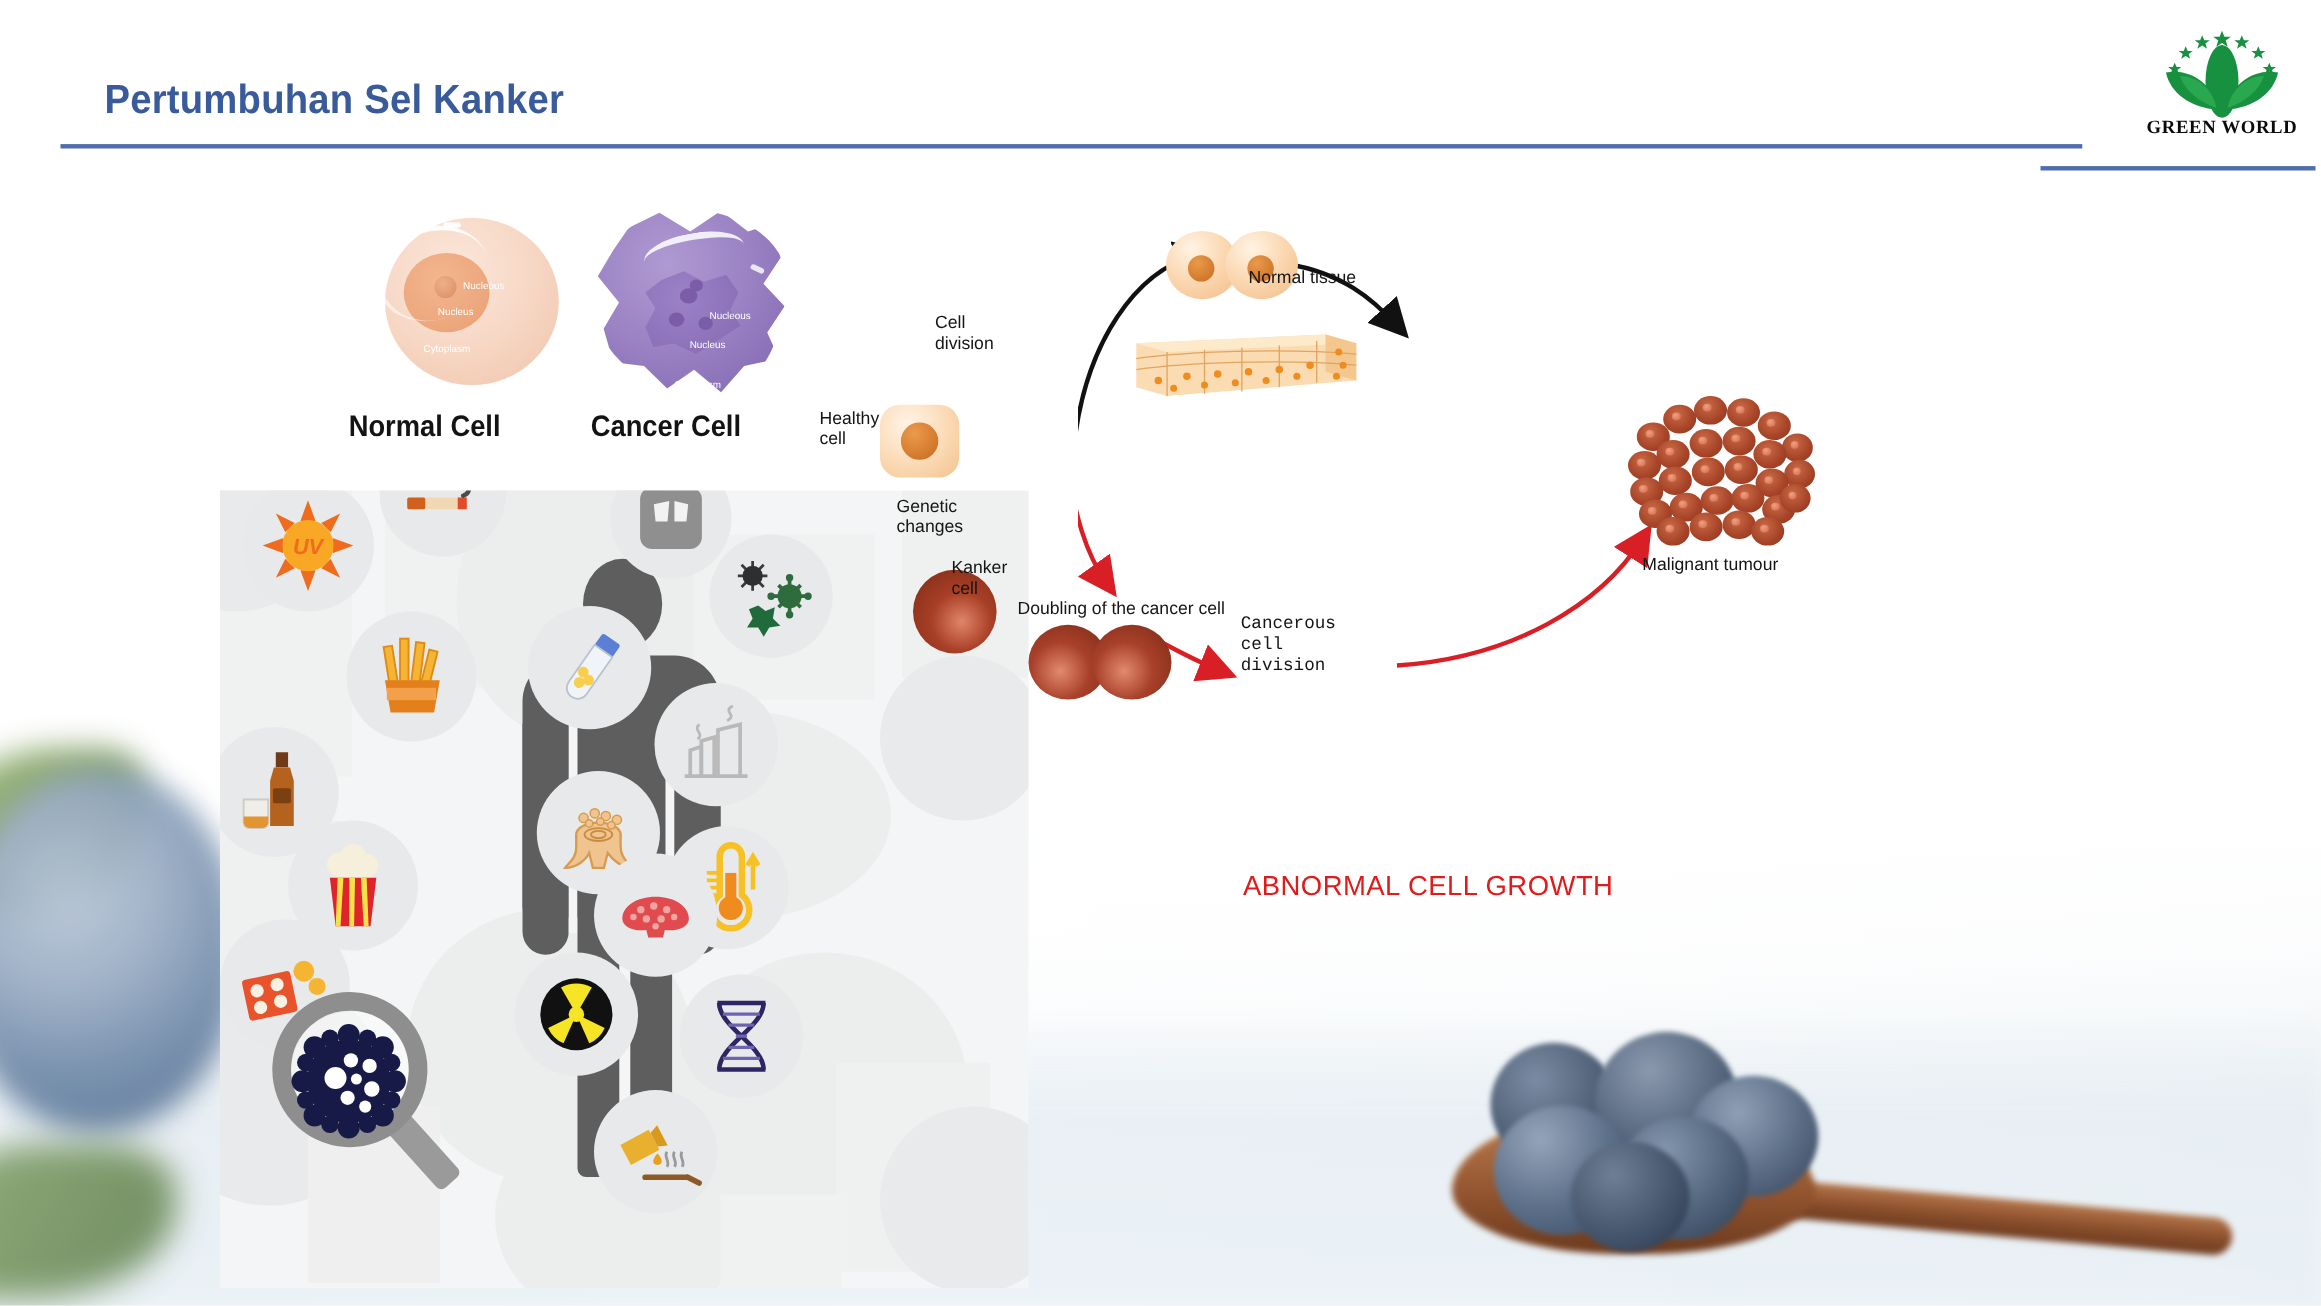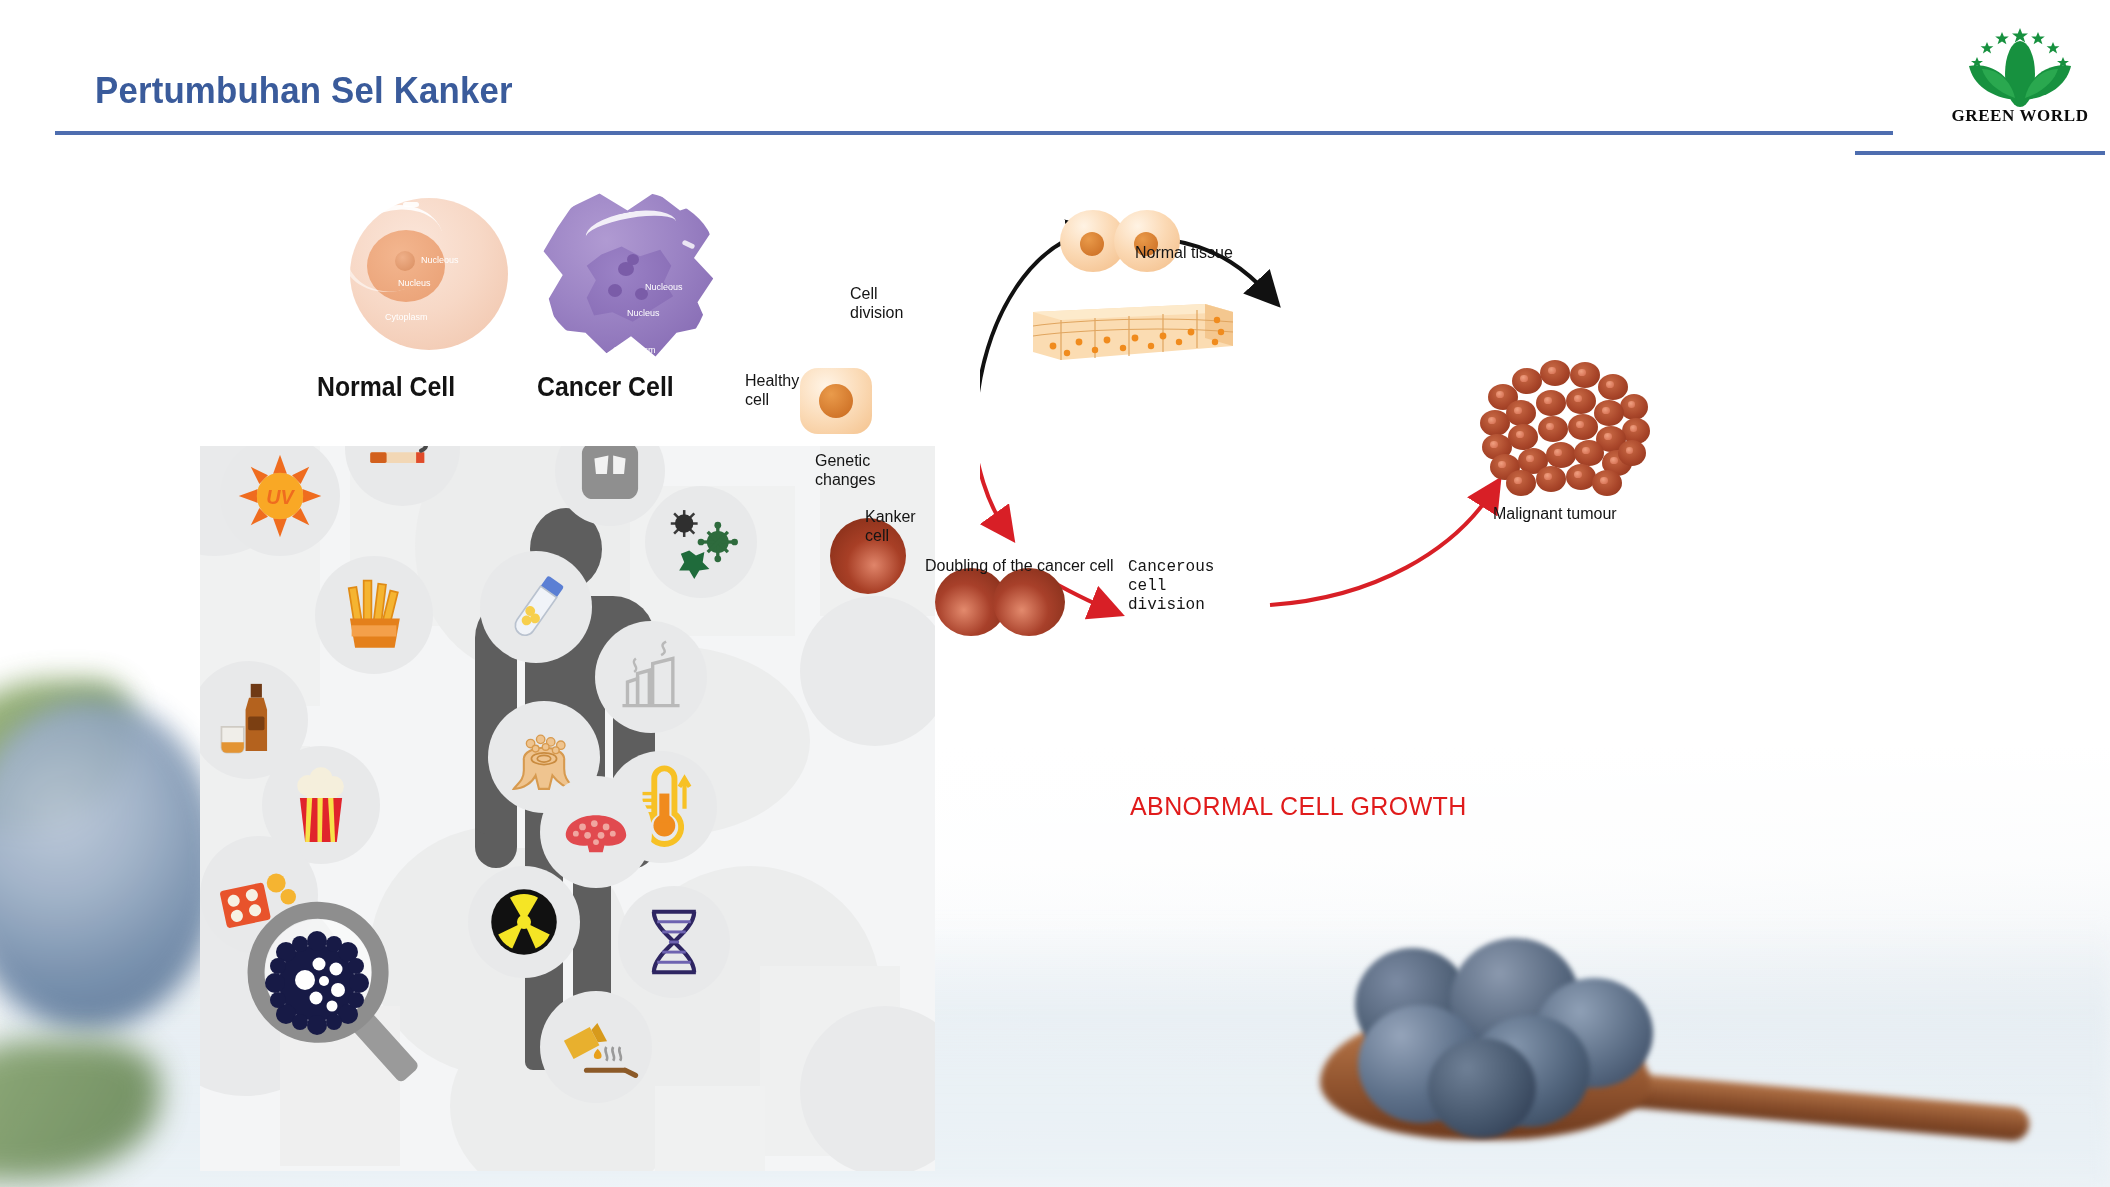--- a/index.html
+++ b/index.html
@@ -698,19 +698,19 @@
 
     <div class="dg-lbl" style="left:-235px;top:172px;width:70px;">Healthy
 cell</div>
     <div class="dg-lbl" style="left:-130px;top:85px;width:80px;">Cell
 division</div>
     <div class="dg-lbl l" style="left:155px;top:44px;width:130px;">Normal tissue</div>
     <div class="dg-lbl" style="left:-165px;top:252px;width:90px;">Genetic
 changes</div>
     <div class="dg-lbl" style="left:-115px;top:308px;width:70px;">Kanker
 cell</div>
-    <div class="dg-lbl l" style="left:-55px;top:345px;width:260px;margin-top:12px;">Doubling of the cancer cell</div>
+    <div class="dg-lbl l" style="left:-55px;top:345px;width:260px;">Doubling of the cancer cell</div>
     <div class="dg-lbl" style="left:148px;top:358px;width:115px;font-family:Liberation Mono, monospace;">Cancerous
 cell division</div>
     <div class="dg-lbl l" style="left:513px;top:305px;width:170px;">Malignant tumour</div>
   </div>
 
 </div>
 
 </body></html>

